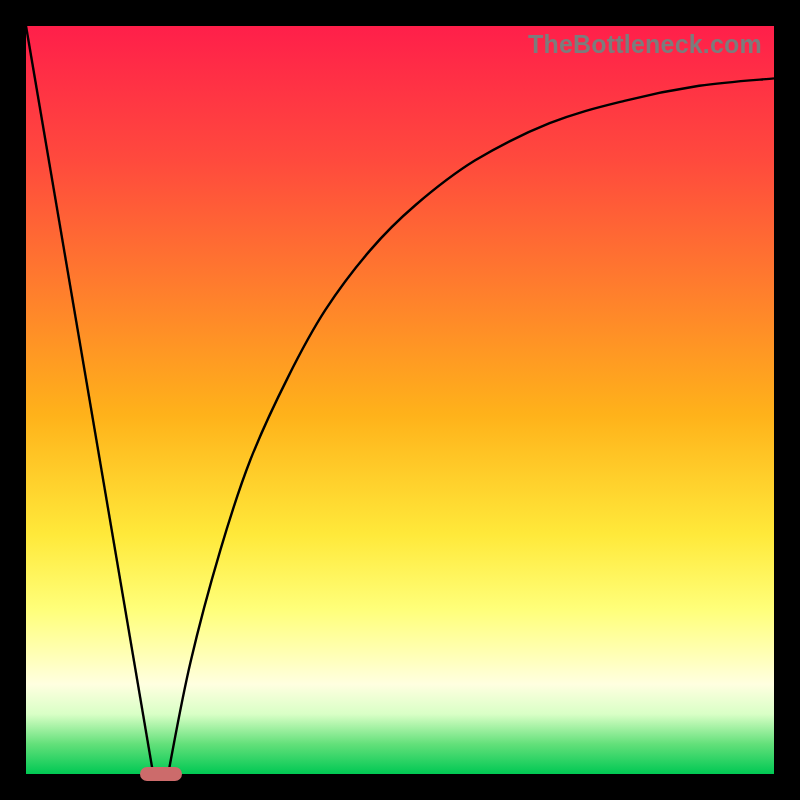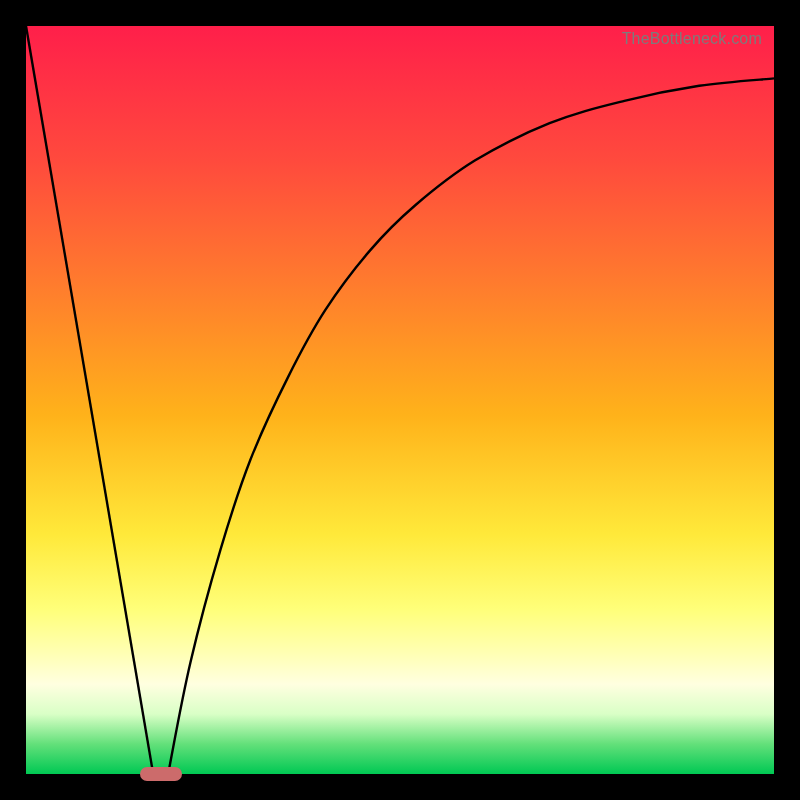--- a/index.html
+++ b/index.html
@@ -39,22 +39,22 @@
       #d9ffc6 92%,
       #63e07a 96%,
       #00c853 100%
     );
   }
   .watermark {
     position: absolute;
     top: 4px;
     right: 12px;
     color: #7c7c7c;
-    font-size: 16px;
-    font-weight: 400;
+    font-size: 25px;
+    font-weight: 700;
     letter-spacing: 0.2px;
     font-family: Arial, Helvetica, sans-serif;
   }
   svg.curves {
     position: absolute;
     left: 0;
     top: 0;
     width: 748px;
     height: 748px;
     overflow: visible;

